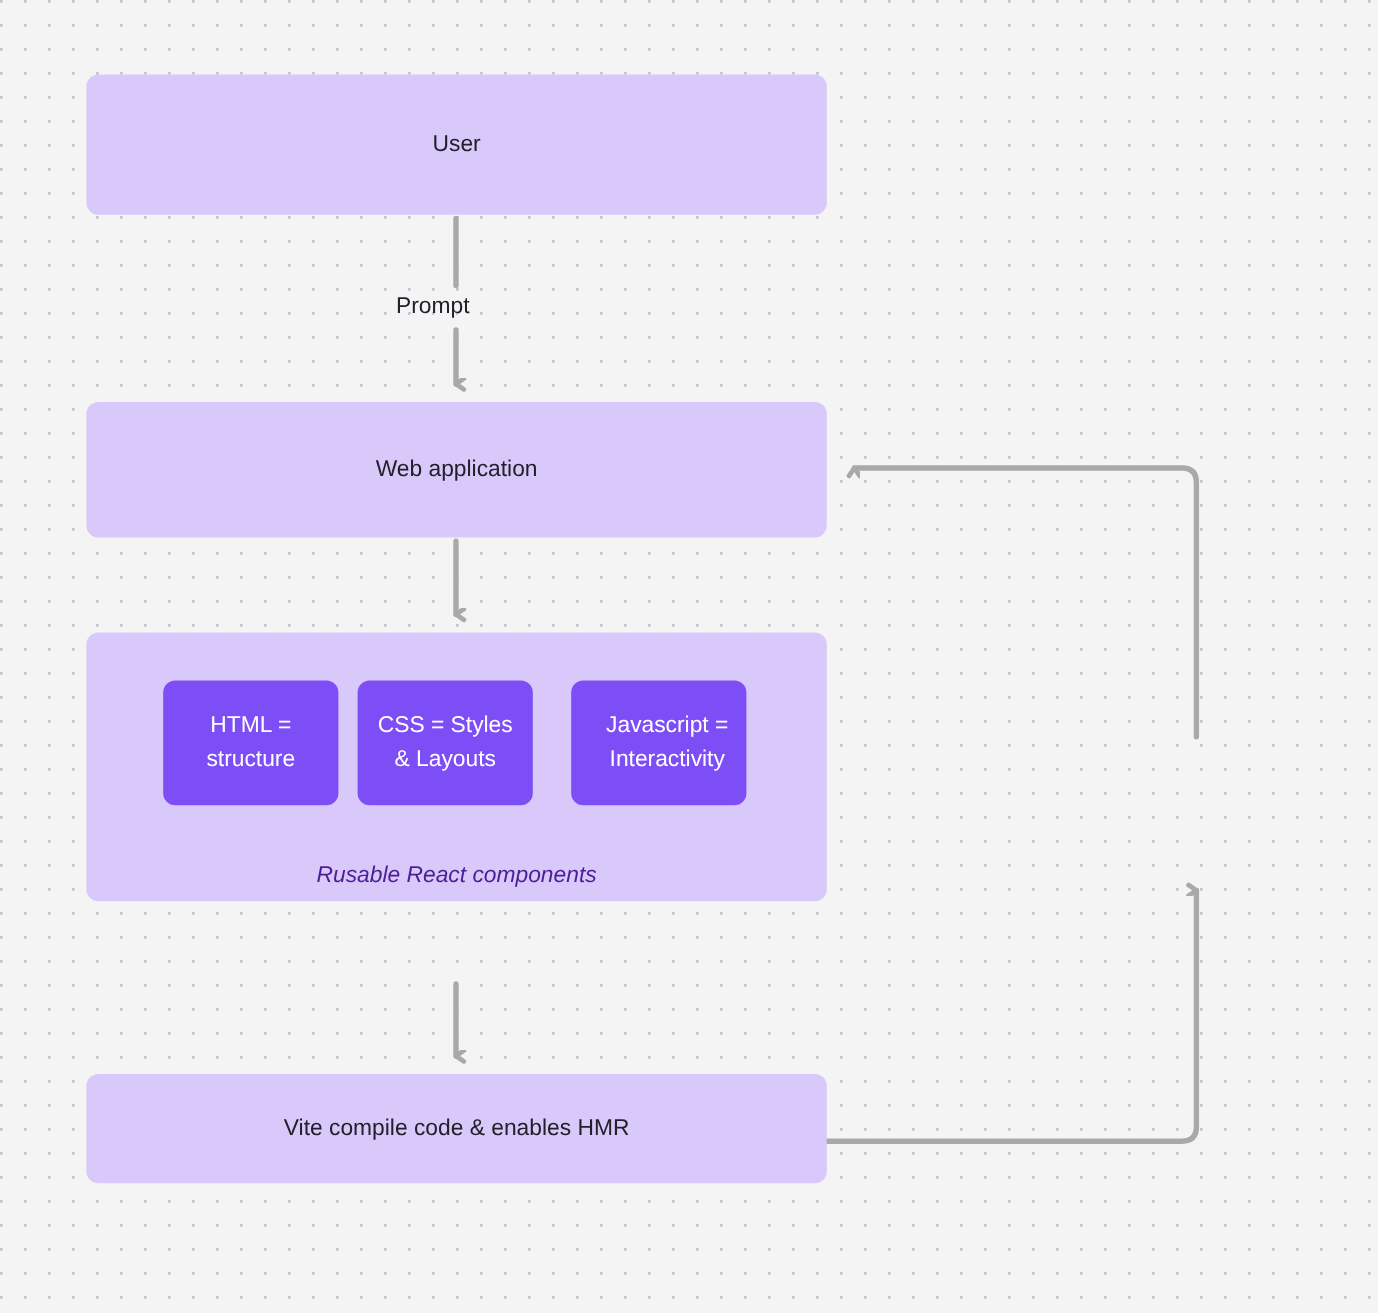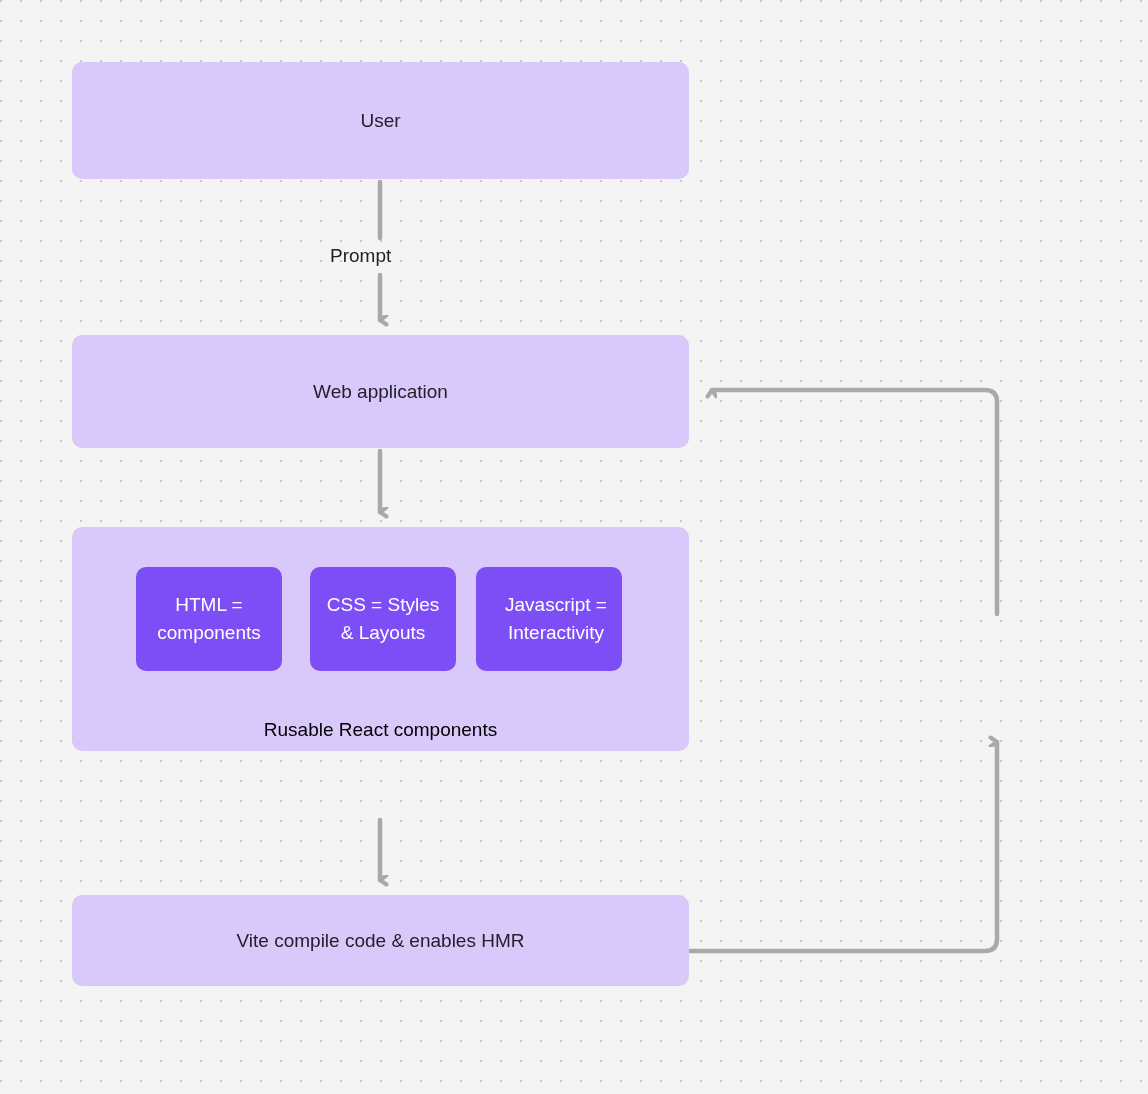--- a/index.html
+++ b/index.html
@@ -60,40 +60,41 @@
     justify-content: center;
     font-size: 19px;
     line-height: 1.45;
     text-align: center;
     padding: 4px 6px;
   }
   .group-caption {
     position: absolute;
     width: 100%;
     text-align: center;
-    color: #000000;
+    color: #4c1d95;
     font-size: 19px;
     left: 0;
+    font-style: italic;
   }
   .edge-label {
     position: absolute;
     font-size: 19px;
     color: #23202b;
     background: transparent;
     white-space: nowrap;
     text-align: left;
   }
   #node-user      { left: 72px;  top: 62px;  width: 617px; height: 117px; }
   #node-webapp    { left: 72px;  top: 335px; width: 617px; height: 113px; }
   #node-group     { left: 72px;  top: 527px; width: 617px; height: 224px; }
   #node-vite      { left: 72px;  top: 895px; width: 617px; height: 91px; }
   #node-render    { left: 902px; top: 616px; width: 190px; height: 110px; }
 
   #inner-html     { left: 64px;  top: 40px;  width: 146px; height: 104px; }
-  #inner-css      { left: 238px; top: 40px;  width: 146px; height: 104px; }
+  #inner-css      { left: 226px; top: 40px;  width: 146px; height: 104px; }
   #inner-js       { left: 404px; top: 40px;  width: 146px; height: 104px; padding-left: 20px; }
   #group-caption-1 { top: 190px; }
 
   #label-prompt   { left: 330px; top: 245px; width: 100px; }
 </style>
 </head>
 <body>
 
 <div id="canvas">
 
@@ -138,21 +139,21 @@
 
   <div class="node" id="node-webapp">
     <span>Web application</span>
   </div>
 
   <div class="node group" id="node-group">
 
     <div class="inner-node" id="inner-html">
       <span>
         <span>HTML =</span><br>
-        <span>components</span>
+        <span>structure</span>
       </span>
     </div>
 
     <div class="inner-node" id="inner-css">
       <span>
         <span>CSS = Styles</span><br>
         <span>&amp; Layouts</span>
       </span>
     </div>
 

